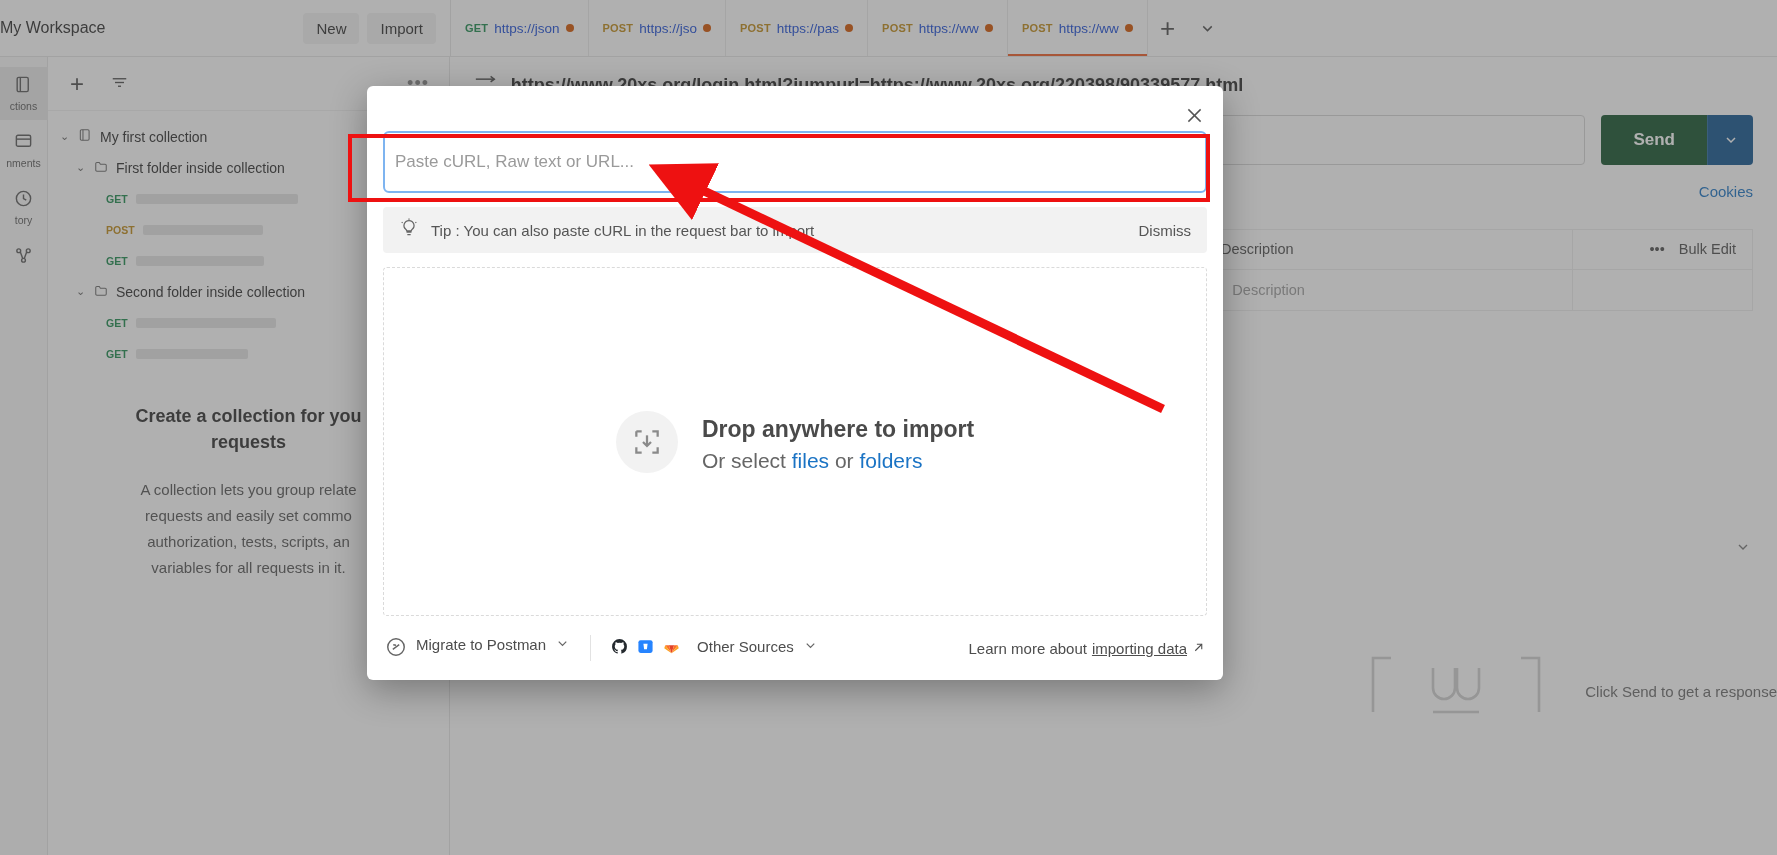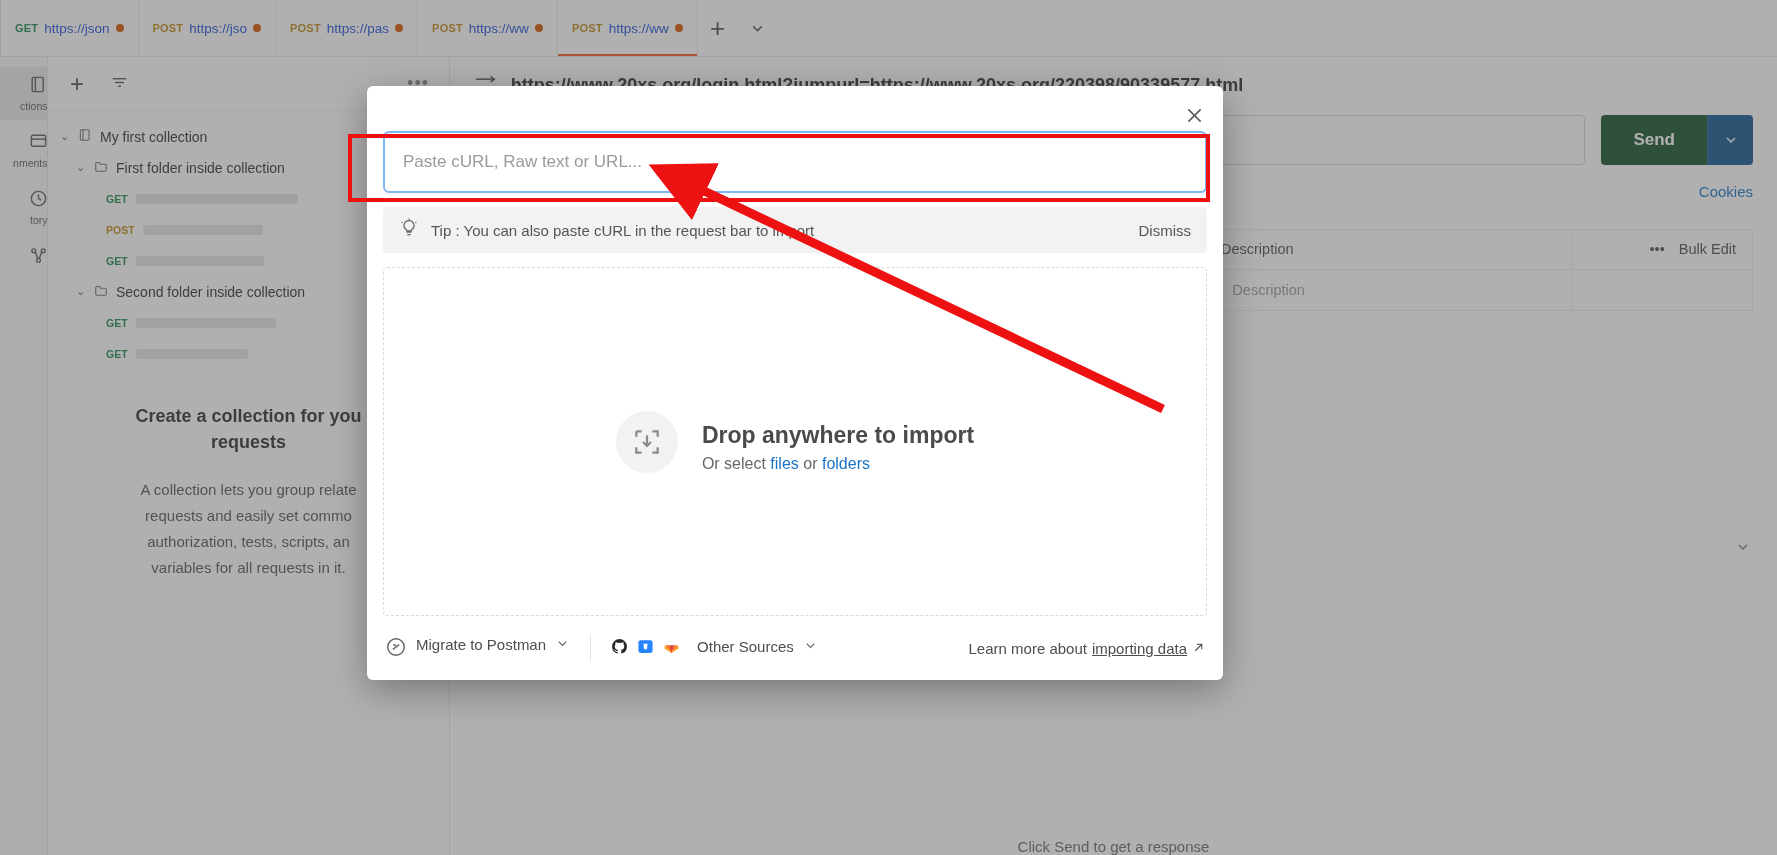--- a/index.html
+++ b/index.html
@@ -86,21 +86,21 @@
 
   
   .rail {
     position: absolute; top: 57px; left: 0; width: 48px; bottom: 0;
     background: #fafafa; border-right: 1px solid #e6e6e6;
     display: flex; flex-direction: column; align-items: center;
     padding-top: 10px; gap: 4px;
   }
   .rail-item {
     width: 48px; display: flex; flex-direction: column;
-    align-items: flex-end; gap: 2px; padding: 8px 0; cursor: pointer;
+    align-items: center; gap: 2px; padding: 8px 0; cursor: pointer;
     color: #5a5a5a;
   }
   .rail-item.sel { background: #eaeaea; }
   .rail-lbl { font-size: 10.5px; color: #5a5a5a; }
 
   
   .sidebar {
     position: absolute; top: 57px; left: 48px; width: 402px; bottom: 0;
     background: #ffffff; border-right: 1px solid #e6e6e6;
   }
@@ -213,21 +213,21 @@
     border: 1px solid #ededed; height: 42px;
     font-size: 14.5px; color: #9b9b9b; background: #fff;
   }
   .kv-chk {
     width: 34px; display: flex; align-items: center; justify-content: center;
   }
   .chkbox { width: 13px; height: 13px; border: 1px solid #b9b9b9; border-radius: 2px; }
 
   .resp-empty {
     position: absolute; left: 0; right: 0; bottom: 0; top: 470px;
-    display: flex; flex-direction: column; align-items: center; justify-content: space-between;
+    display: flex; flex-direction: row; align-items: center; justify-content: flex-end;
     gap: 34px;
   }
   .resp-caret { position: absolute; right: 26px; top: 12px; color: #777; font-size: 16px; }
   .resp-msg { font-size: 15px; color: #6b6b6b; }
 
   
   .dim {
     position: absolute; inset: 0;
     background: rgba(80,80,80,0.45);
     z-index: 50;
@@ -245,21 +245,21 @@
   .modal-close {
     position: absolute; right: 14px; top: 14px;
     width: 30px; height: 30px;
     display: flex; align-items: center; justify-content: center;
     cursor: pointer; color: #555;
   }
   .modal-body { padding: 45px 16px 0 16px; }
   .paste-input {
     width: 100%; height: 62px;
     border: 2px solid #7eb4f0; border-radius: 6px;
-    padding: 0 18px; font-size: 17px; color: #2e2e2e;
+    padding: 0 10px; font-size: 17px; color: #2e2e2e;
     outline: none; background: #fff;
     font-family: "Liberation Sans", sans-serif;
   }
   .paste-input::placeholder { color: #9a9a9a; }
   .tip-bar {
     margin: 14px 16px 0 16px;
     background: #f2f2f2; border-radius: 4px;
     height: 46px; display: flex; align-items: center;
     padding: 0 16px; gap: 12px;
   }
@@ -271,21 +271,21 @@
     border: 1px dashed #dadada; border-radius: 4px;
     display: flex; flex-direction: column;
     align-items: center; justify-content: center; gap: 0;
   }
   .dz-inner { display: flex; align-items: flex-end; gap: 24px; }
   .dz-circle {
     width: 62px; height: 62px; border-radius: 50%;
     background: #f2f2f2; display: flex; align-items: center; justify-content: center;
   }
   .dz-h { font-size: 23px; font-weight: bold; color: #4a4a4a; }
-  .dz-sub { font-size: 16px; color: #666; margin-top: 6px; }
+  .dz-sub { font-size: 21px; color: #666; margin-top: 6px; }
   .lnk { color: #1a73c4; cursor: pointer; }
 
   .modal-foot {
     height: 64px; display: flex; align-items: center;
     padding: 0 18px; gap: 0; font-size: 15px; color: #4d4d4d;
   }
   .foot-item { display: flex; align-items: flex-start; gap: 9px; cursor: pointer; }
   .foot-sep { width: 1px; height: 26px; background: #e2e2e2; margin: 0 20px; }
   .foot-right { margin-left: auto; display: flex; align-items: center; gap: 5px; }
   .ul { text-decoration: underline; cursor: pointer; }
@@ -298,20 +298,27 @@
     z-index: 80; pointer-events: none;
   }
   .anno-arrow { position: absolute; inset: 0; z-index: 81; pointer-events: none; }
 </style>
 </head>
 <body>
 
 <div id="app-root">
 
   <div class="topbar">
+    <div class="ws-left">
+      <div class="ws-title">My Workspace</div>
+      <div class="ws-btns">
+        <button class="ws-btn">New</button>
+        <button class="ws-btn">Import</button>
+      </div>
+    </div>
 
     <div class="tabstrip">
       <div class="req-tab">
         <span class="req-method m-get">GET</span>
         <span class="req-url">https://json</span>
         <span class="dot-unsaved"></span>
       </div>
       <div class="req-tab">
         <span class="req-method m-post">POST</span>
         <span class="req-url">https://jso</span>

